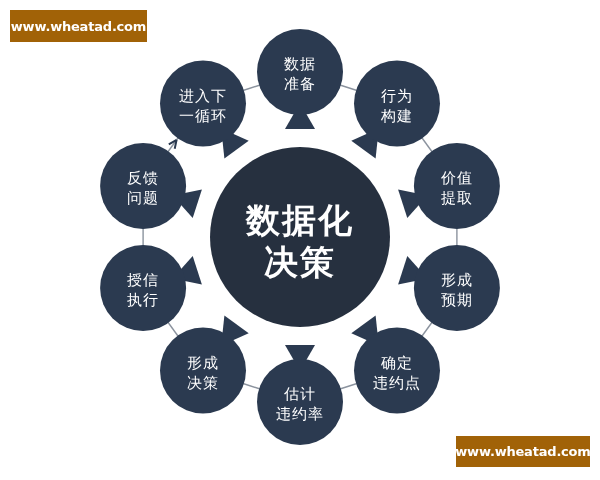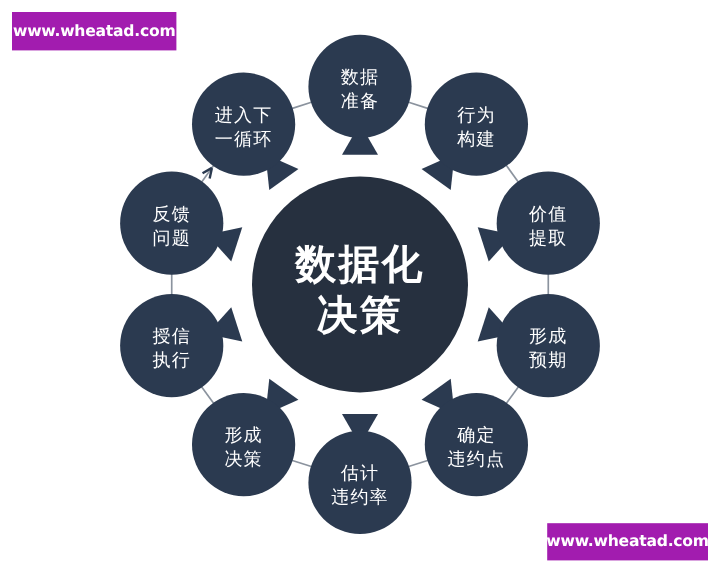--- a/index.html
+++ b/index.html
@@ -20,21 +20,21 @@
   }
   #diagram-svg {
     position: absolute;
     left: 0;
     top: 0;
     width: 600px;
     height: 480px;
   }
   .wm {
     position: absolute;
-    background: #a21caf;
+    background: #a16207;
     color: #ffffff;
     font-family: "DejaVu Sans", "Liberation Sans", sans-serif;
     font-size: 13px;
     font-weight: bold;
     letter-spacing: -0.2px;
     display: flex;
     align-items: center;
     justify-content: center;
   }
   #wm-top {

